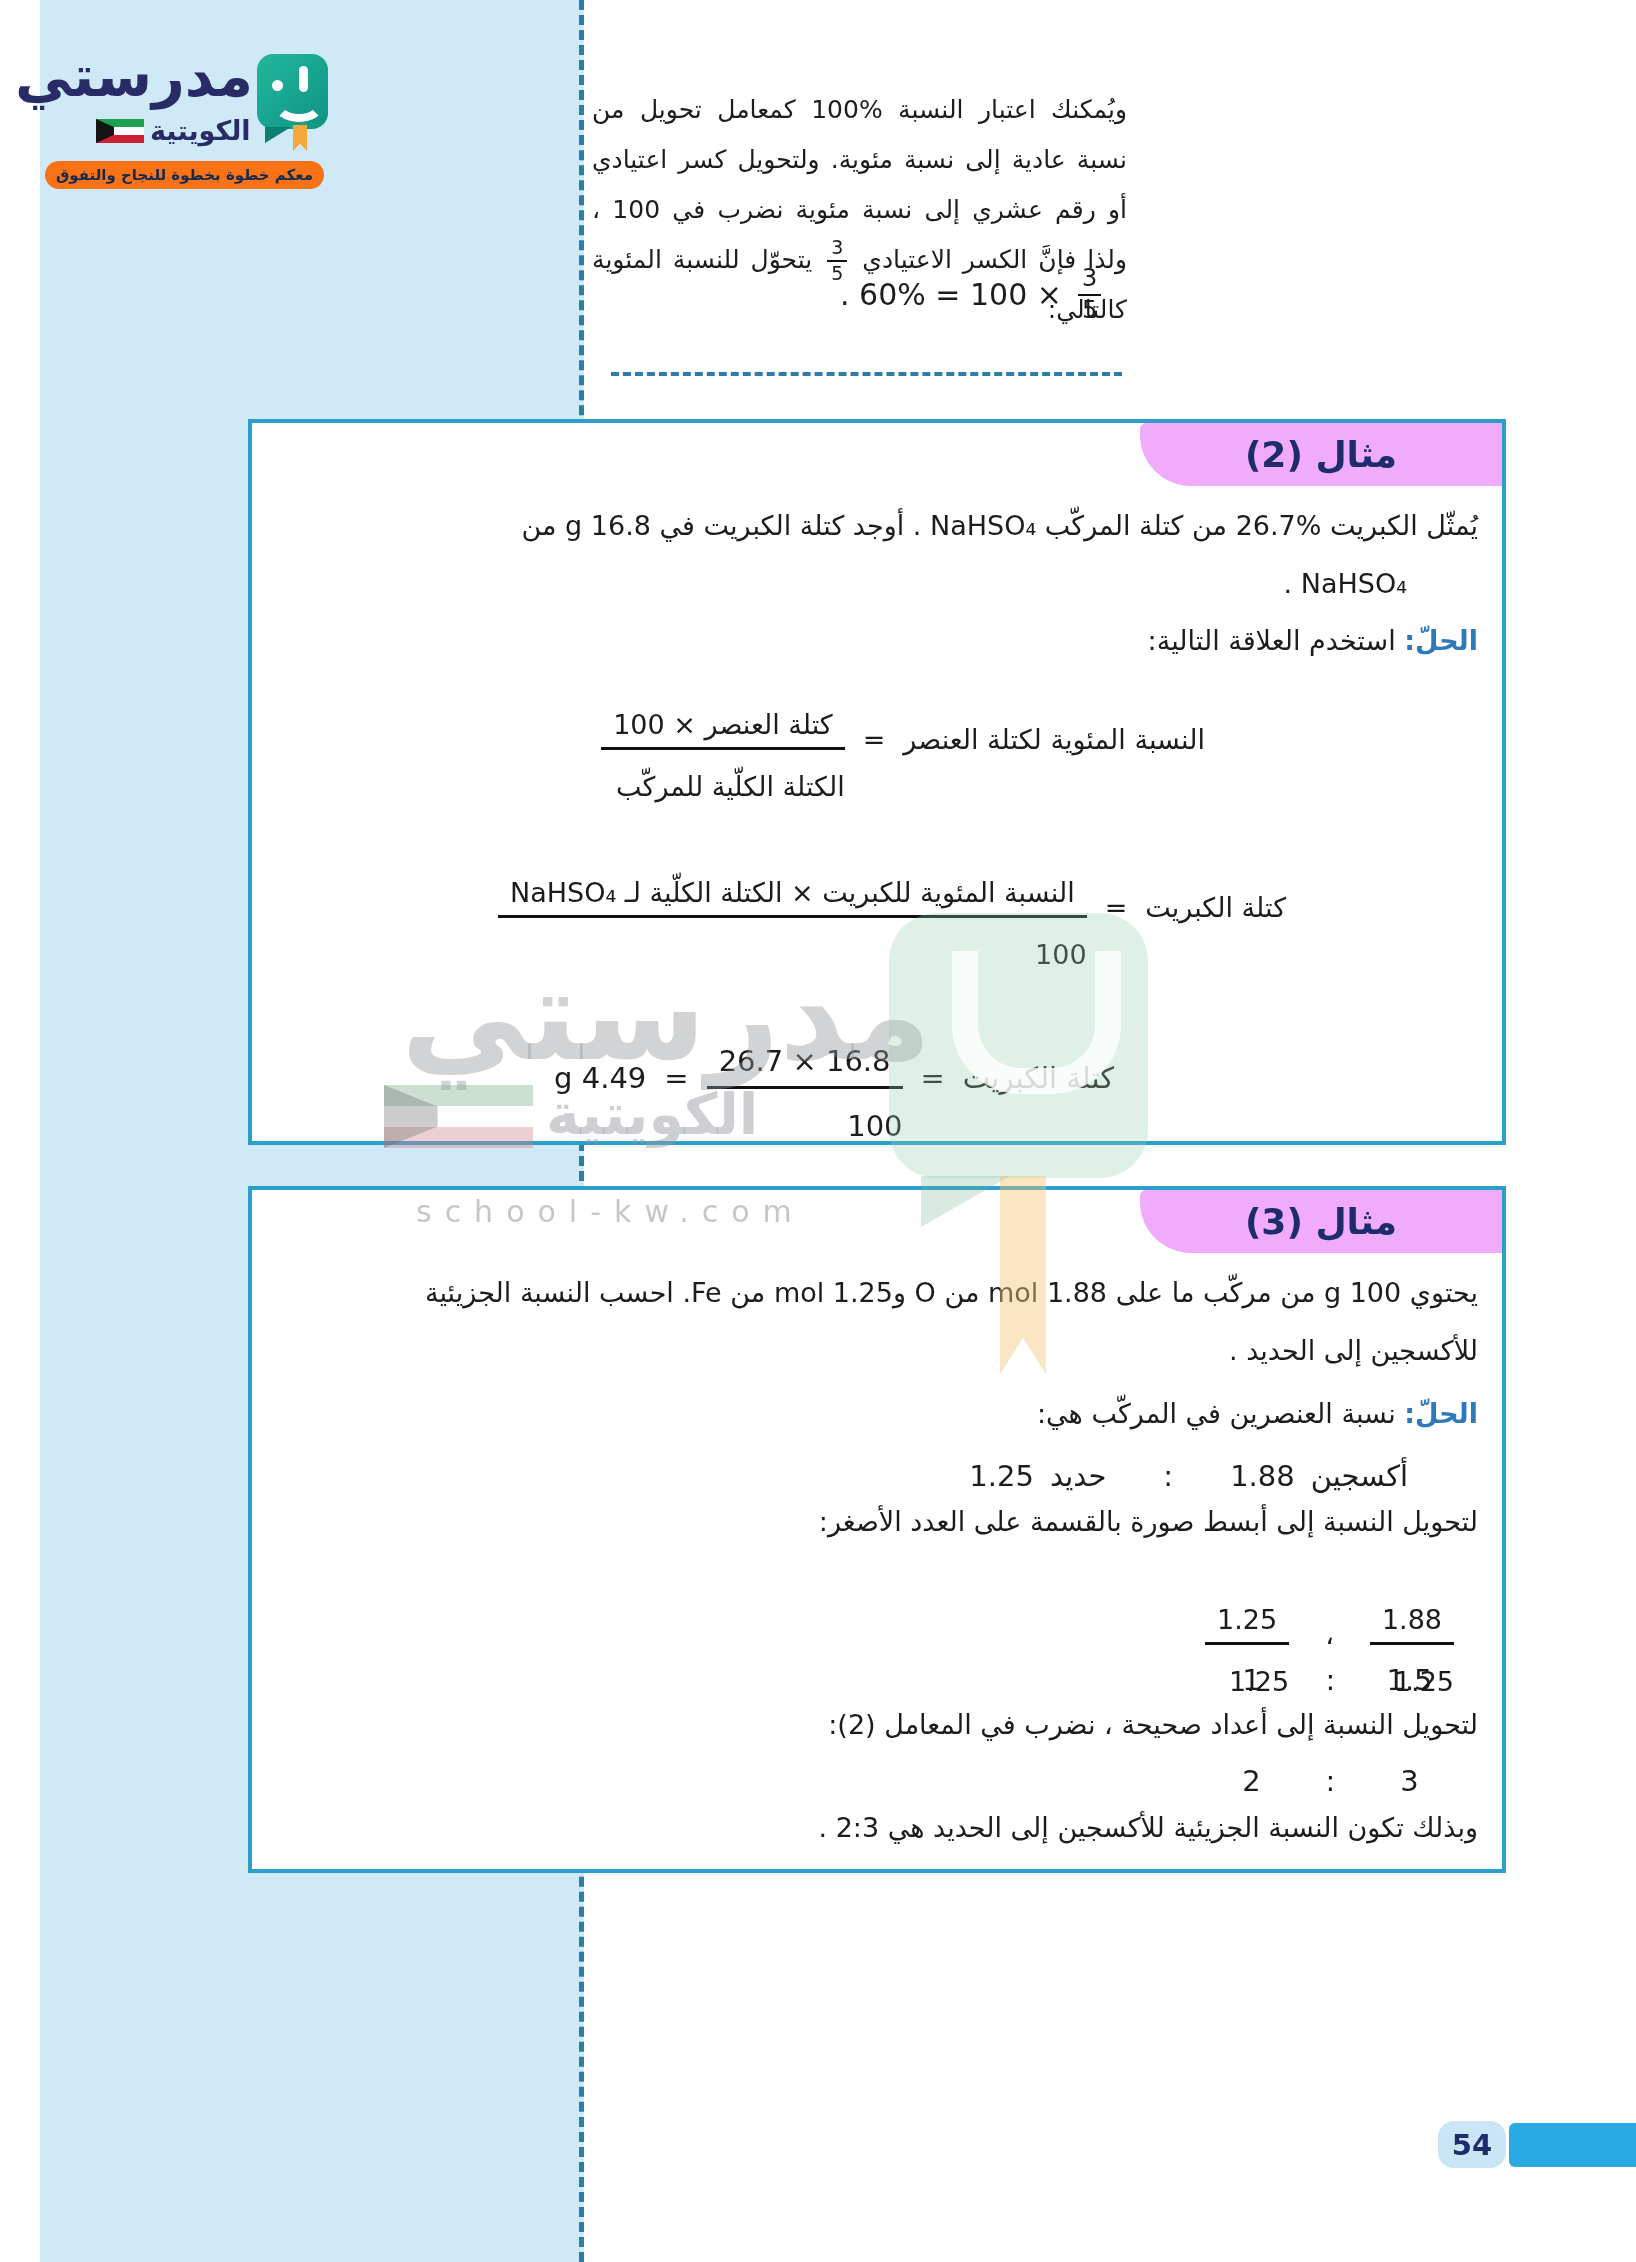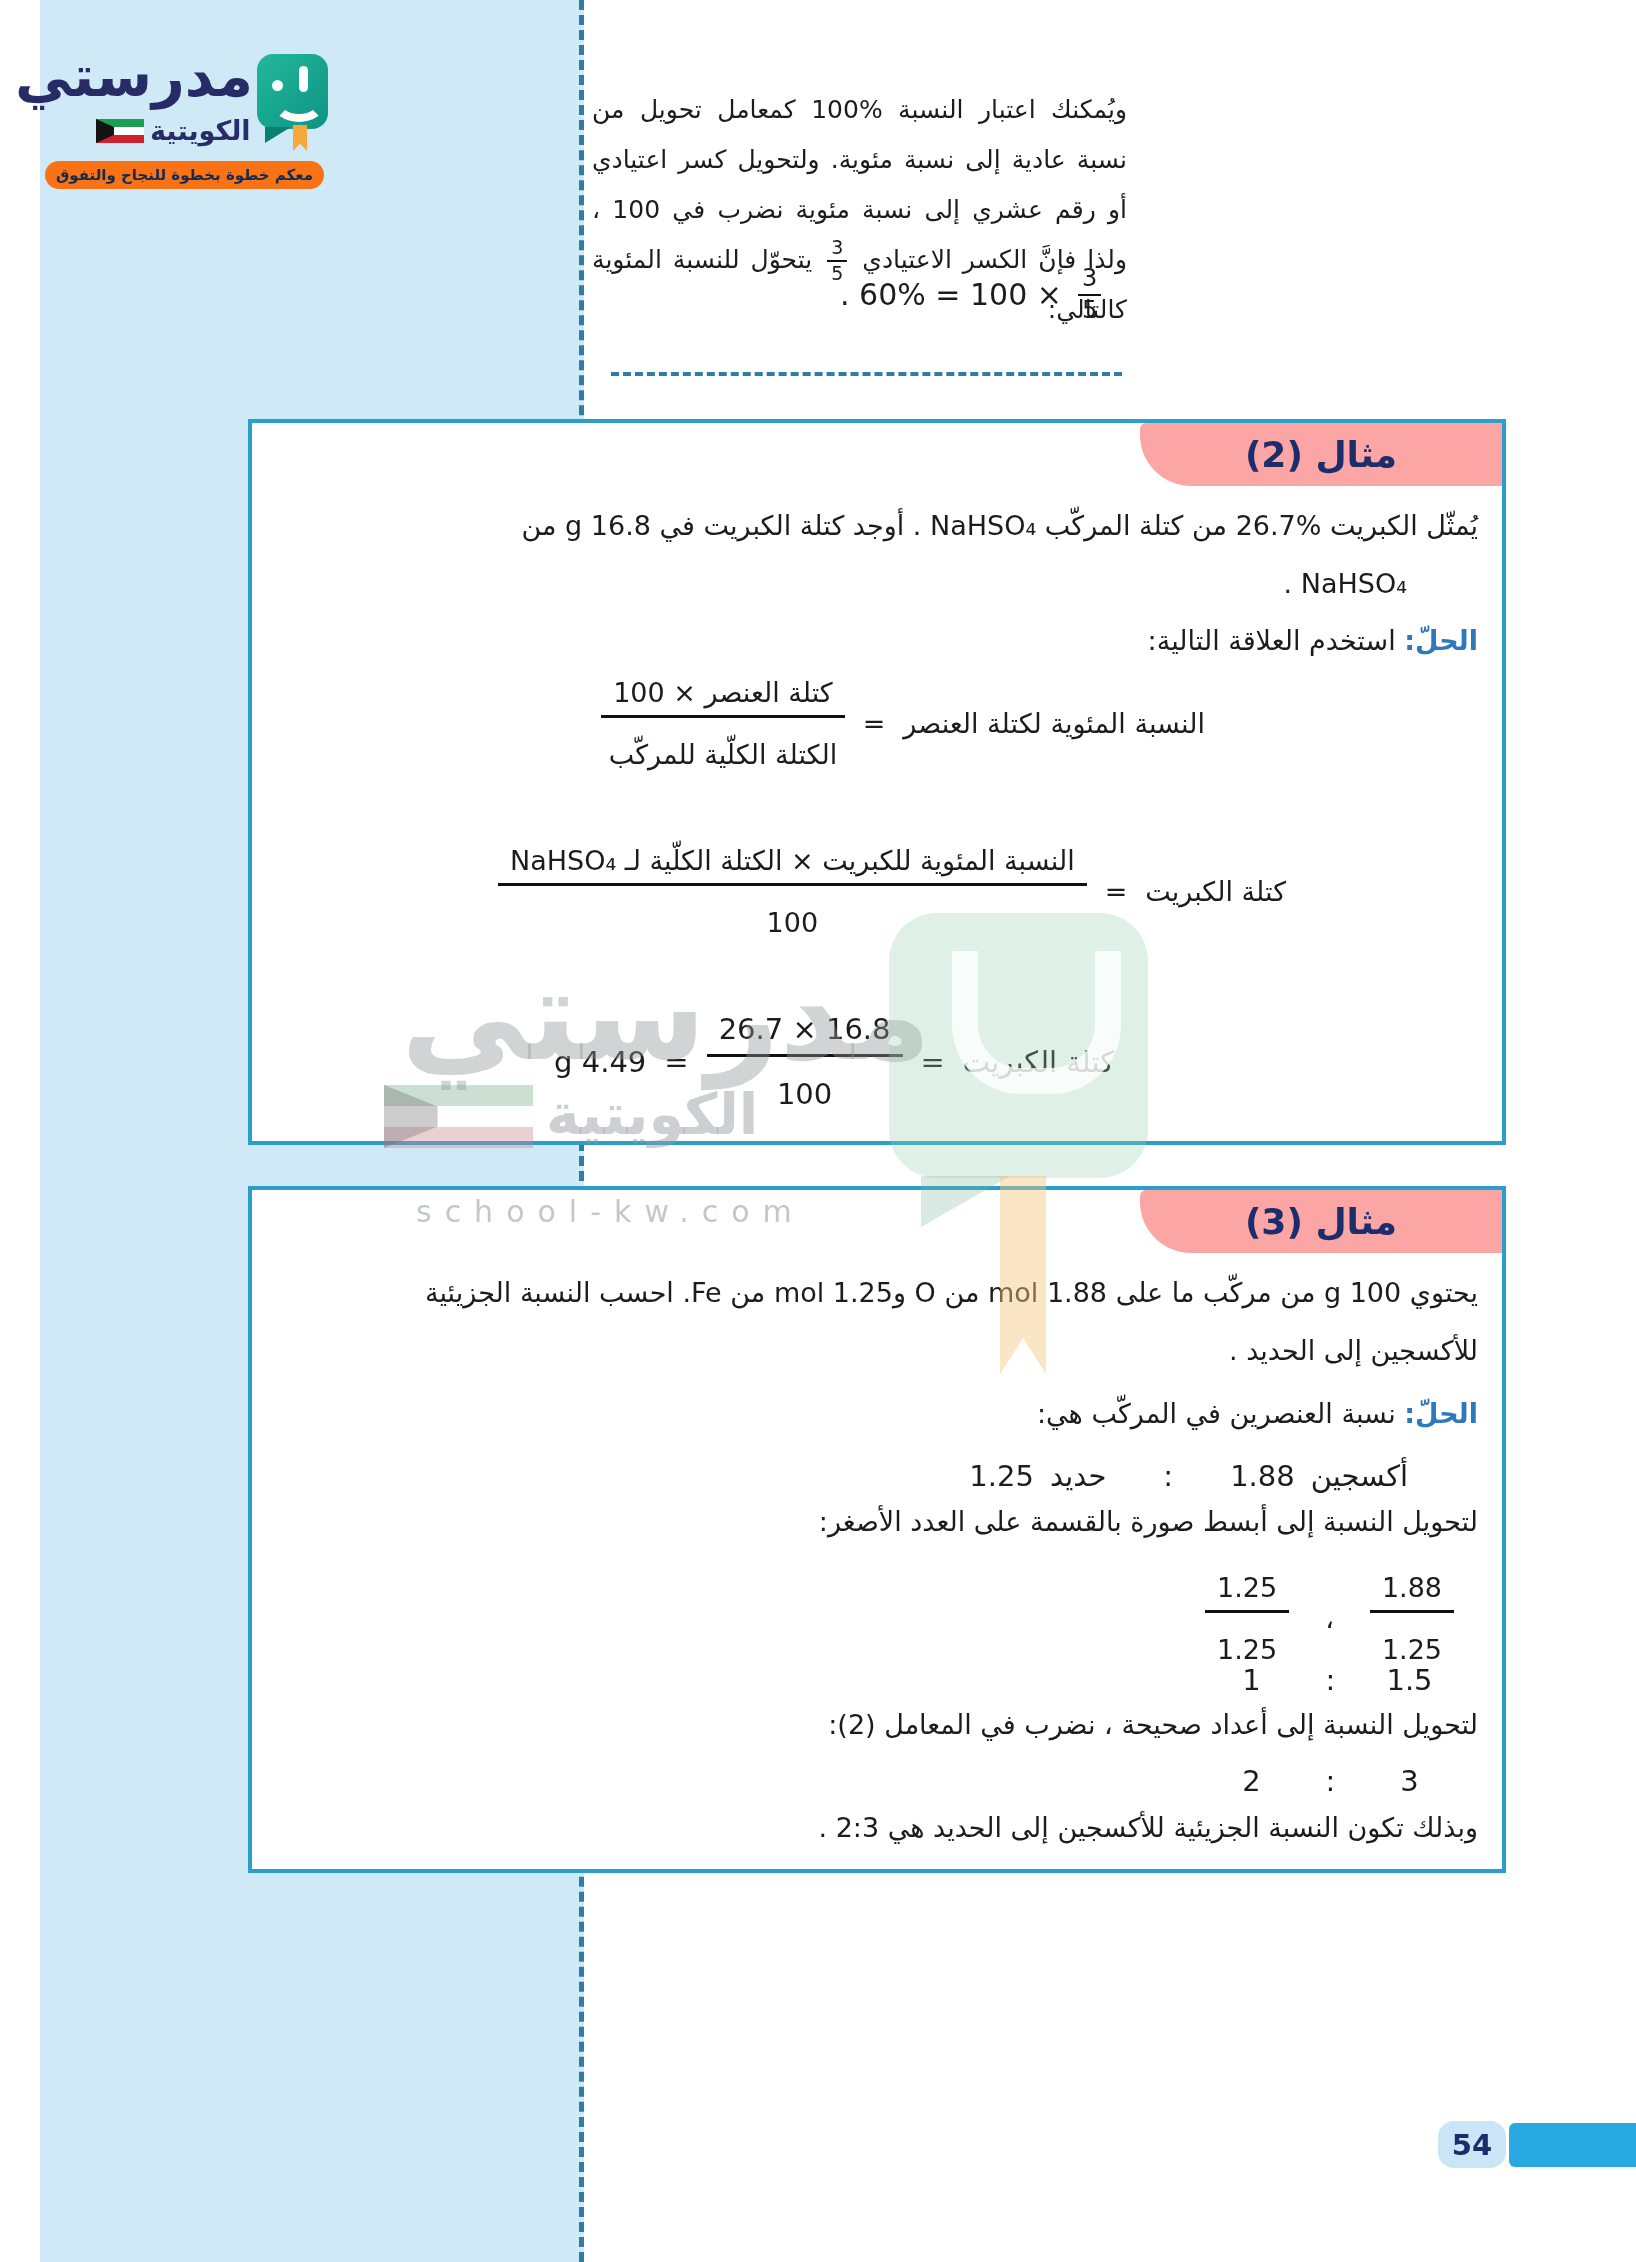--- a/index.html
+++ b/index.html
@@ -44,28 +44,28 @@
                  align-items:center;gap:12px;font-size:30px;z-index:2;}
   .intro-formula .inline-frac{font-size:24px;}
   .sep-dashed{position:absolute;left:611px;top:372px;width:511px;height:0;
               border-top:4px dashed #2e7da6;z-index:2;}
 
   
   .example-box{position:absolute;left:248px;width:1250px;background:#ffffff;
                border:4px solid #2b9fc9;z-index:10;}
   #box2{top:419px;height:718px;}
   #box3{top:1186px;height:679px;}
-  .tab{position:absolute;top:0;right:0;width:362px;height:63px;background:#fca5a5;
+  .tab{position:absolute;top:0;right:0;width:362px;height:63px;background:#f0abfc;
        border-radius:6px 0 0 51px;display:flex;align-items:center;justify-content:center;
        font-size:36px;font-weight:800;color:#1d2c6a;direction:rtl;}
   .line{position:absolute;right:24px;direction:rtl;font-size:27px;white-space:nowrap;}
   .sol-label{color:#2e79bc;font-weight:700;}
   .eq{position:absolute;direction:rtl;display:flex;align-items:center;gap:18px;
       font-size:27px;white-space:nowrap;}
-  .frac{display:inline-flex;flex-direction:column;align-items:center;text-align:center;line-height:1.3;}
+  .frac{display:inline-flex;flex-direction:column;align-items:flex-start;text-align:center;line-height:1.3;margin-top:32px;}
   .frac .f-num{border-bottom:3px solid #111;padding:0 12px 5px;}
   .frac .f-den{padding-top:19px;}
   .ratio-row{position:absolute;direction:rtl;display:flex;align-items:center;
              font-size:29px;white-space:nowrap;}
   .rcol{display:inline-block;text-align:center;}
   .w90{width:89px;} .w70{width:69px;}
 
   
   .wm{position:absolute;inset:0;pointer-events:none;z-index:20;}
   .wm-title{position:absolute;left:401px;top:952px;font-size:127px;font-weight:800;

